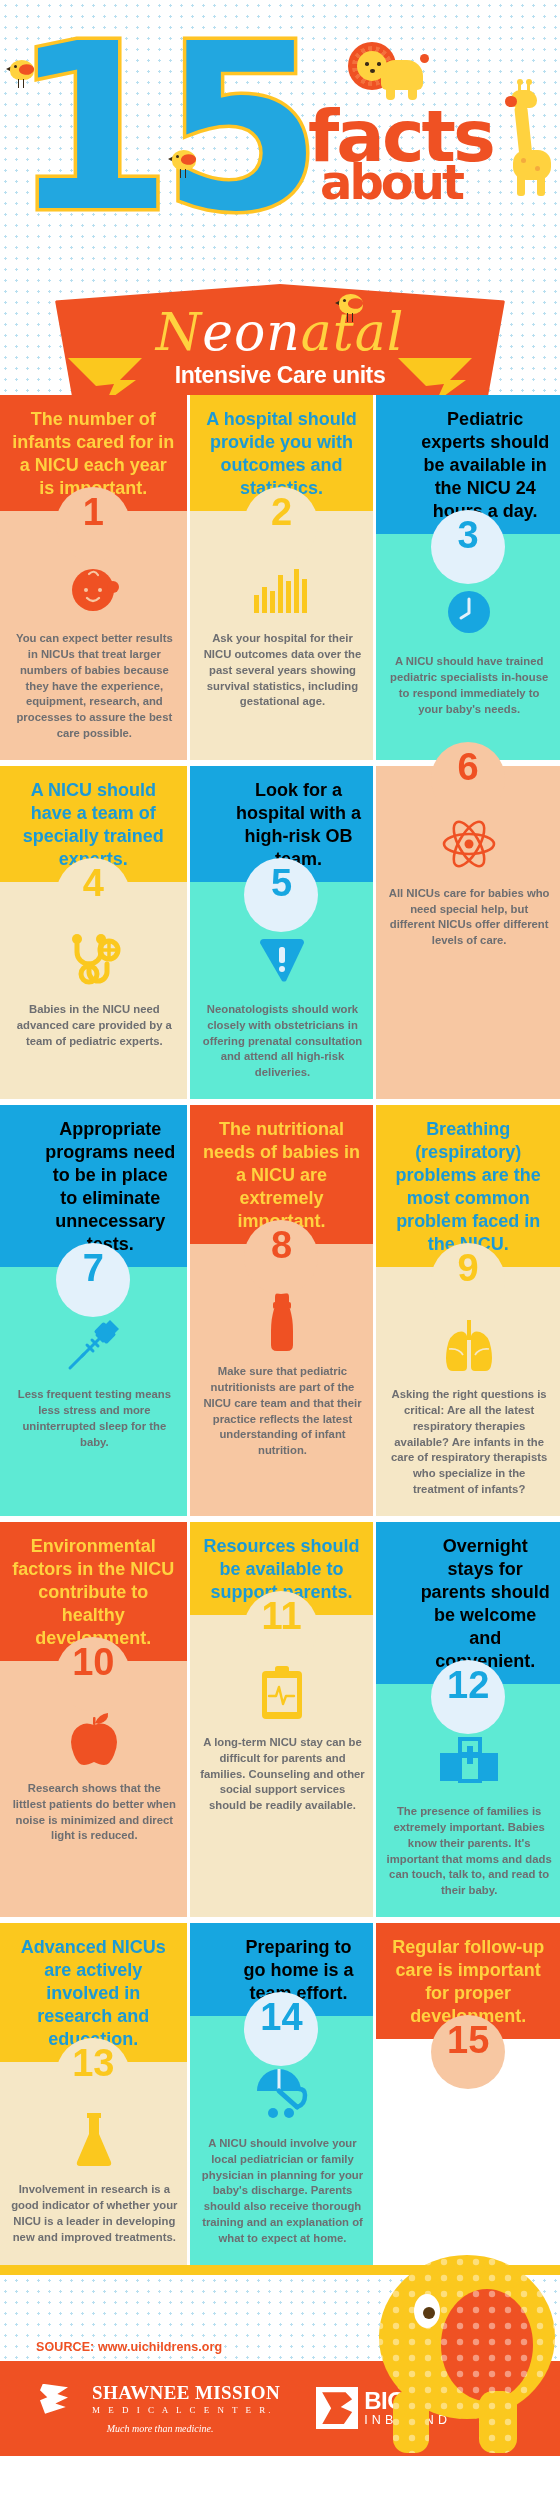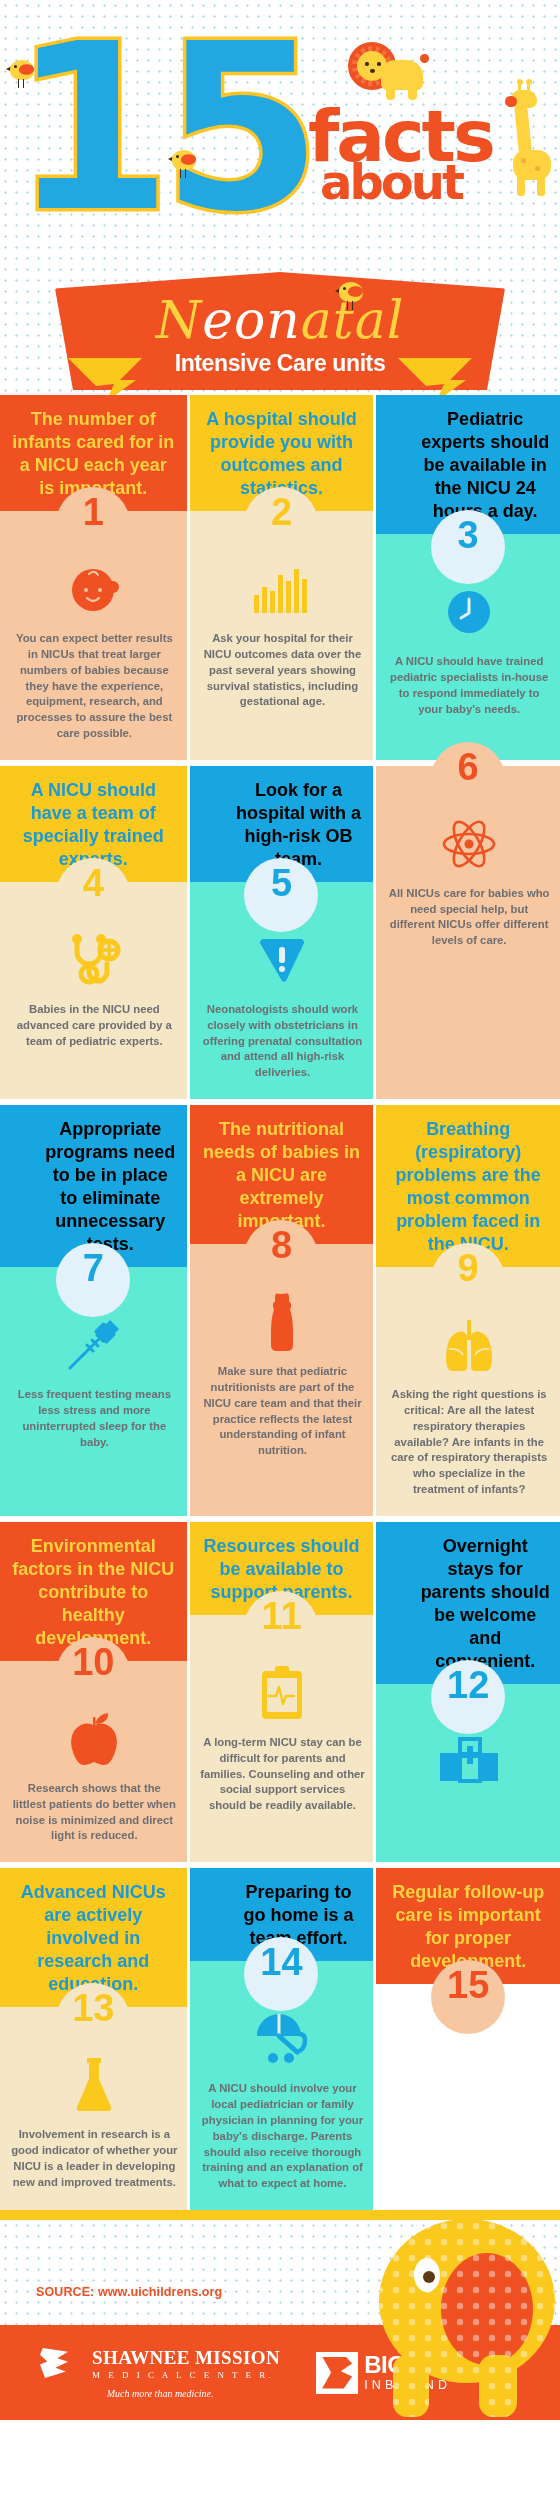--- a/index.html
+++ b/index.html
@@ -123,21 +123,21 @@
   .giraffe .horn::after { content:""; position:absolute; left:-1.5px; top:-4px; width:6px; height:6px; border-radius:50%; background:#ffd23f; }
   .giraffe .body { position: absolute; left: 8px; top: 62px; width: 38px; height: 30px; background: #ffd23f; border-radius: 13px; }
   .giraffe .leg { position: absolute; top: 88px; width: 8px; height: 20px; background: #ffd23f; border-radius: 0 0 3px 3px; }
   .giraffe .leg.a { left: 12px; } .giraffe .leg.b { left: 32px; }
   .giraffe .spot { position: absolute; width: 5px; height: 5px; border-radius: 50%; background: #ef9a3d; opacity:.7; }
 
   
   .banner-wrap { position: absolute; left: 0; right: 0; top: 272px; height: 120px; }
   .banner {
     position: relative;
-    margin: 0 auto;
+    margin: 12px auto;
     width: 450px; height: 118px;
     background: #ef5123;
     border-radius: 50% 50% 0 0 / 18px 18px 0 0;
     clip-path: polygon(0% 14%, 50% 0%, 100% 14%, 96% 100%, 4% 100%);
     text-align: center;
   }
   .banner-script {
     color: #ffd23f;
     font-family: "DejaVu Serif", serif;
     font-style: italic;
@@ -221,21 +221,21 @@
   .t-blue .notch { background: #e3f1fb; }
   .t-blue .notch-num { color: #17a6e0; }
 
   
   .bolts { position: absolute; left:0; right:0; top: 370px; height: 30px; z-index: 4; }
   .bolt { position: absolute; top: -12px; }
 
   
   .footer { position: relative; width: 560px; }
   .footer-bar-top { height: 10px; background: #fbc81e; }
-  .footer-dots { position: relative; height: 105px; }
+  .footer-dots { position: relative; height: 86px; }
   .source {
     position: absolute; left: 36px; top: 65px;
     color: #ef5123; font-weight: bold; font-size: 12.5px;
     letter-spacing: .1px;
   }
   .footer-orange {
     position: relative;
     height: 95px;
     background: #ef5123;
     display: flex; align-items: center;
@@ -603,20 +603,21 @@
         <div class="card-body">
           <div class="icon-box">
             <svg width="62" height="50" viewBox="0 0 62 50">
                 <rect x="22" y="2" width="20" height="42" fill="none" stroke="#17a6e0" stroke-width="4"></rect>
                 <rect x="2" y="16" width="22" height="28" fill="#17a6e0"></rect>
                 <rect x="40" y="16" width="20" height="28" fill="#17a6e0"></rect>
                 <rect x="29" y="9" width="6" height="18" fill="#17a6e0"></rect>
                 <rect x="23" y="15" width="18" height="6" fill="#17a6e0"></rect>
               </svg>
           </div>
+          <div class="card-text">The presence of families is extremely important. Babies know their parents. It's important that moms and dads can touch, talk to, and read to their baby.</div>
         </div>
       </div>
     </div>
 
     <div class="row">
       <div class="card t-yellow">
         <div class="card-head">
             <span>Advanced NICUs are actively involved in research and education.</span>
           </div>
         <div class="notch-wrap">

